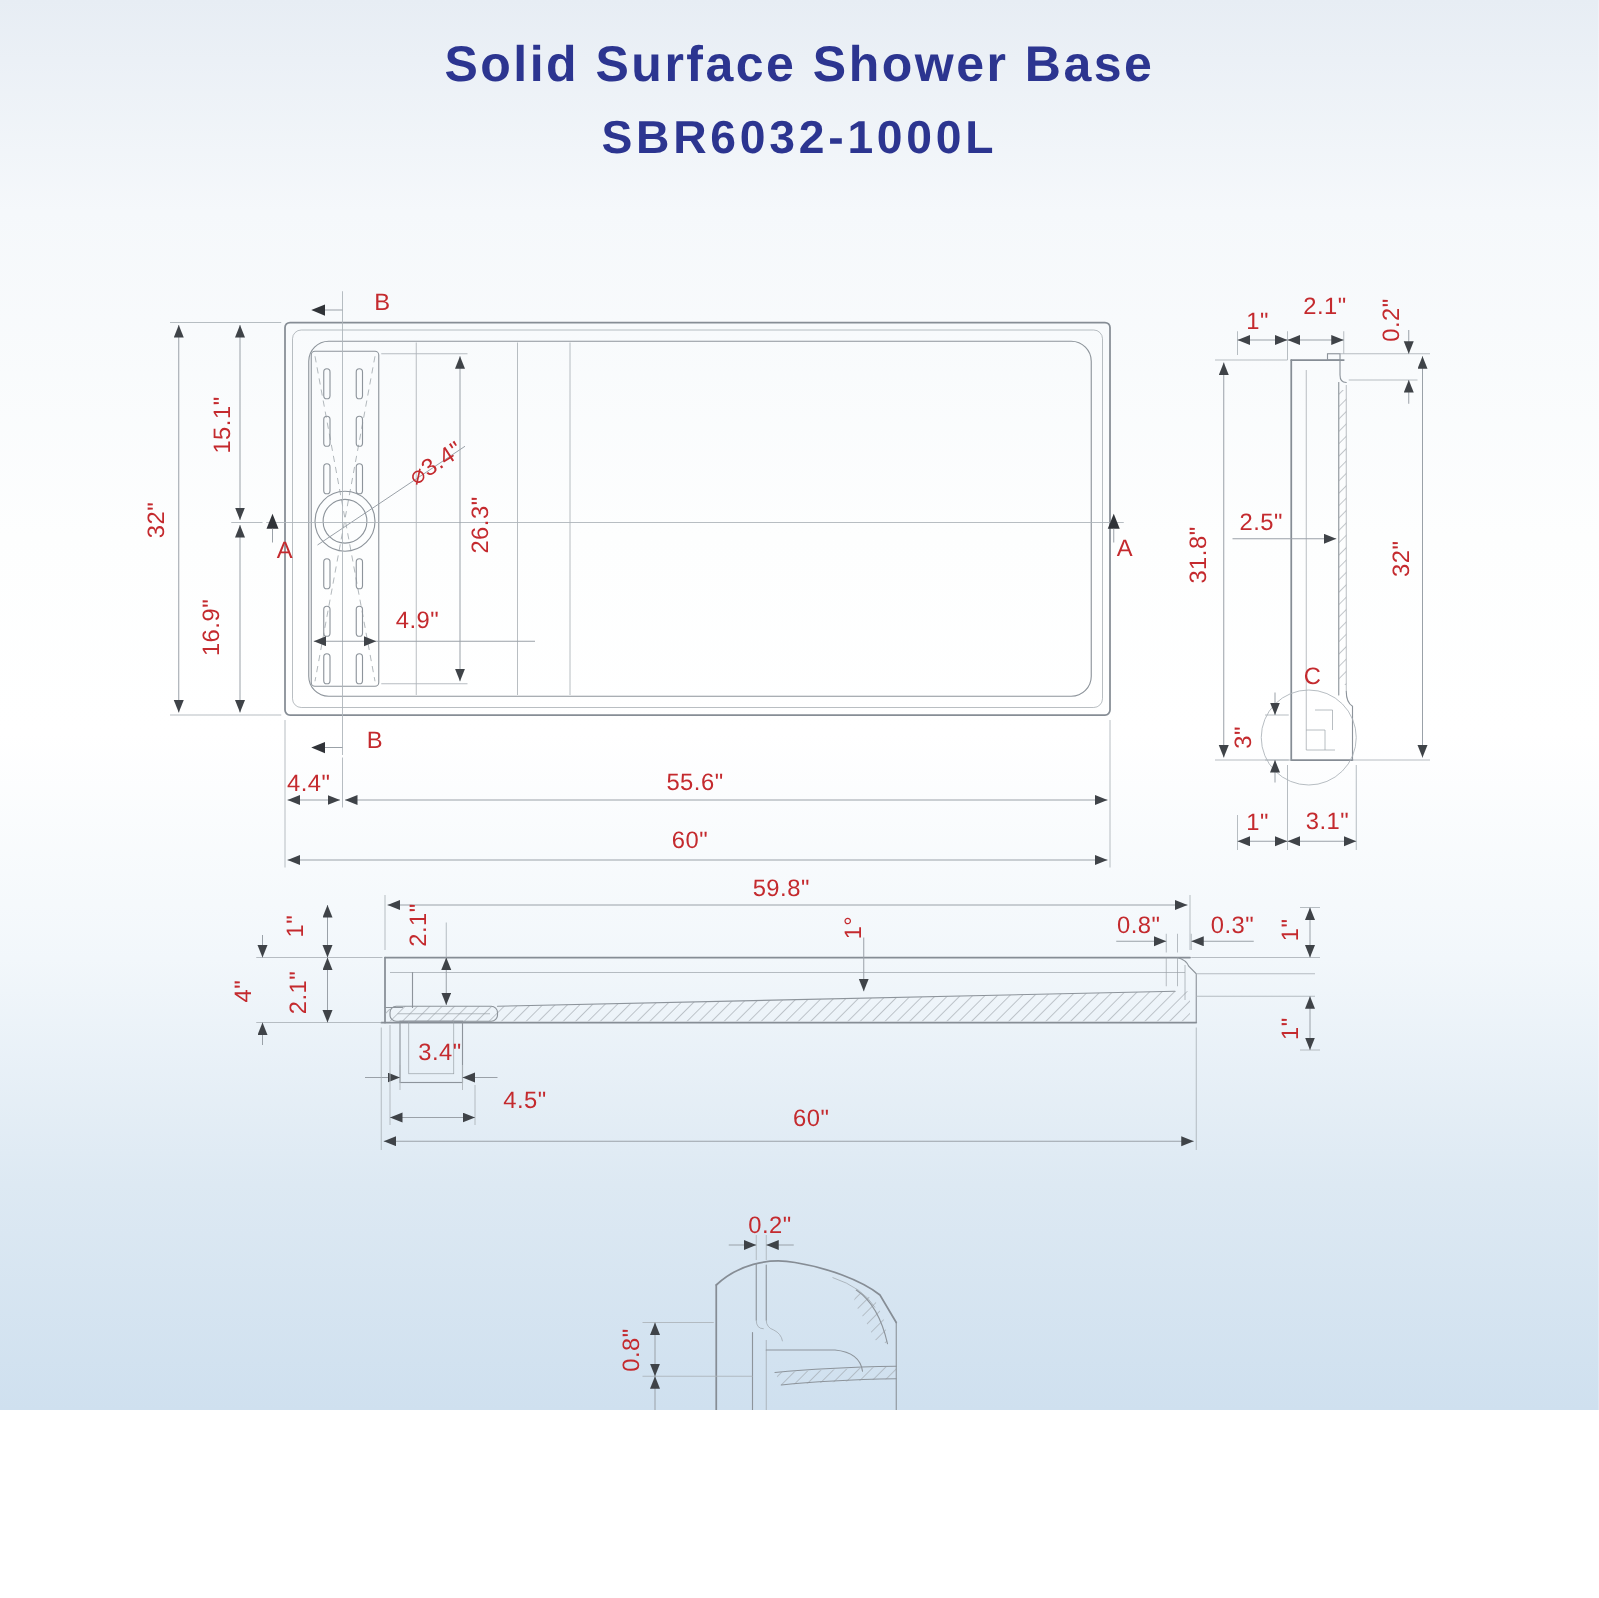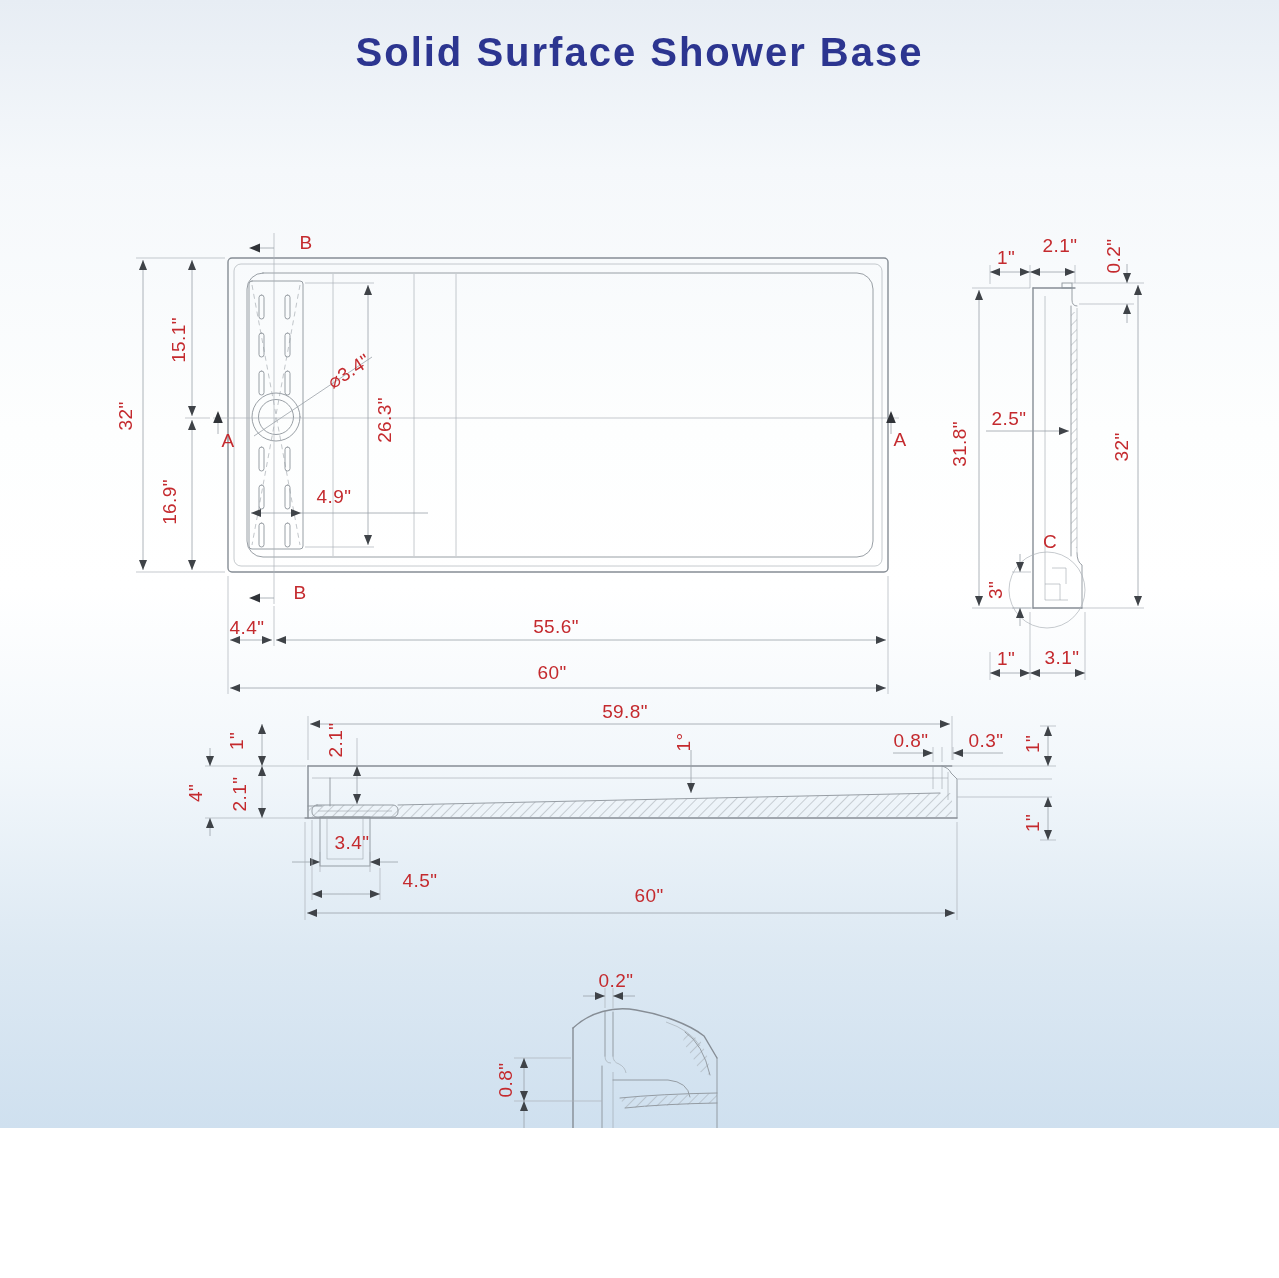--- a/index.html
+++ b/index.html
@@ -34,20 +34,21 @@
   .rot{transform:translate(-50%,-50%) rotate(-90deg);}
   .rot33{transform:translate(-50%,-50%) rotate(-33deg);}
 </style>
 </head>
 <body>
 
 <div class="sheet">
 
   <div class="titles">
     <h1>Solid Surface Shower Base</h1>
+    <h2>SBR6032-1000L</h2>
   </div>
 
   <svg class="linework" width="1279" height="1278" viewBox="0 0 1279 1278" xmlns="http://www.w3.org/2000/svg">
     <defs>
       <pattern id="hp" width="7" height="7" patternUnits="userSpaceOnUse" patternTransform="rotate(45)">
         <line x1="0" y1="0" x2="0" y2="7" stroke="#9fa6ac" stroke-width="1"></line>
       </pattern>
       <marker id="ar" markerWidth="11" markerHeight="9" refX="10" refY="4" orient="auto-start-reverse" markerUnits="userSpaceOnUse">
         <path d="M0,0 L10,4 L0,8 z" fill="#3f4348"></path>
       </marker>

